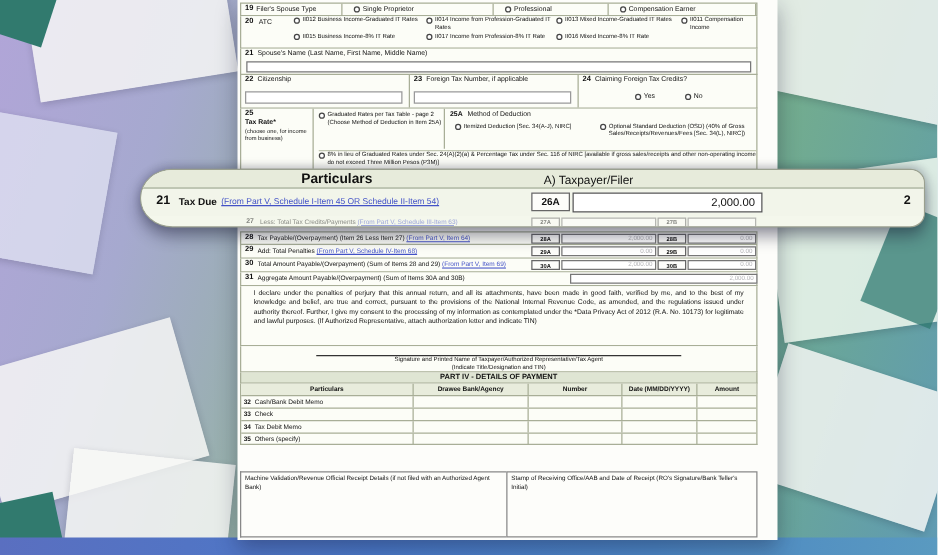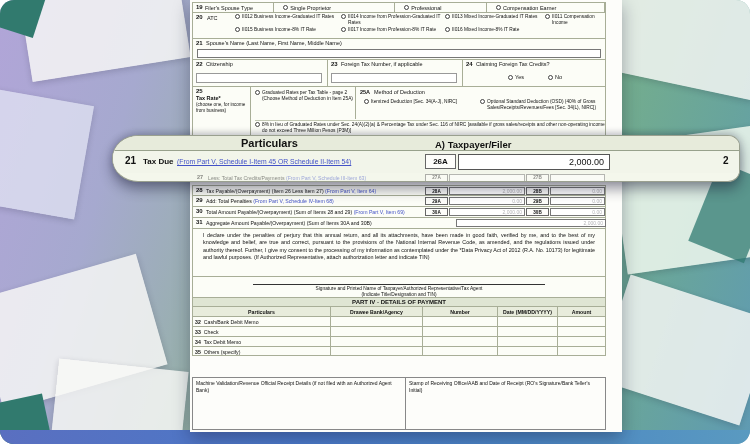--- a/index.html
+++ b/index.html
@@ -1,20 +1,20 @@
 <!DOCTYPE html>
 <html><head>
 <meta charset="utf-8">
 <style>
   * { margin:0; padding:0; box-sizing:border-box; }
   html,body { width:750px; height:444px; overflow:hidden; }
   body { font-family:"Liberation Sans", sans-serif; color:#111; }
 
   .stage { position:relative; width:750px; height:444px; overflow:hidden;
-    background:linear-gradient(108deg,#b1a5d8 0%,#a6a9cf 18%,#94b2a4 38%,#83b08a 55%,#74ad8d 72%,#68a49d 86%,#5f9ab3 100%);border-radius:14px; }
+    background:linear-gradient(108deg,#b1a5d8 0%,#a6a9cf 18%,#94b2a4 38%,#83b08a 55%,#74ad8d 72%,#68a49d 86%,#5f9ab3 100%); }
 
   .paper { position:absolute; background:rgba(249,249,247,0.82); box-shadow:0 2px 6px rgba(20,20,40,0.18); z-index:1; }
   .pp1 { left:25px; top:-15px; width:160px; height:85px; transform:rotate(-9deg); }
   .pp2 { left:-35px; top:95px; width:120px; height:115px; transform:rotate(10deg); background:rgba(230,232,245,0.7); }
   .pp3 { left:-15px; top:275px; width:170px; height:115px; transform:rotate(-16deg); }
   .pp4 { left:55px; top:365px; width:130px; height:75px; transform:rotate(6deg); }
   .pp5 { left:605px; top:-20px; width:160px; height:105px; transform:rotate(12deg); }
   .pp6 { left:618px; top:135px; width:145px; height:130px; transform:rotate(-8deg); background:rgba(240,248,238,0.85); }
   .pp7 { left:610px; top:295px; width:150px; height:110px; transform:rotate(18deg); }
   .teal { position:absolute; background:#317a6e; z-index:1; }
@@ -108,21 +108,21 @@
   #footer .fl { width:213px; border-right:none; }
   #footer .fr { width:201px; }
 
   
   .lens { position:absolute; left:112px; top:135px; width:628px; height:47px; z-index:6;
     background:#f4f7ec; border:1px solid #9aa08f; overflow:hidden;
     border-radius:26px 12px 12px 26px / 23px 11px 11px 23px;
     box-shadow:0 7px 13px rgba(25,25,50,0.45), 0 -2px 7px rgba(25,25,50,0.22); }
   .lens .lhead { position:absolute; left:0; top:0; width:100%; height:15px; background:#e7ebdb; border-bottom:1px solid #98a18c; }
   .lens .lpart { position:absolute; left:128px; top:1px; font-size:11px; font-weight:bold; }
-  .lens .ltax { position:absolute; left:322px; top:3px; font-size:9.5px; font-weight:bold; white-space:nowrap; }
+  .lens .ltax { position:absolute; left:322px; top:3px; font-size:9.5px; font-weight:normal; white-space:nowrap; }
   .lens .lrow { position:absolute; left:0; top:15px; width:100%; height:22px; background:#f2f5ea; }
   .lens .n26 { position:absolute; left:12px; top:4px; font-size:10px; font-weight:bold; }
   .lens .l26 { position:absolute; left:30px; top:6px; font-size:8px; font-weight:bold; }
   .lens .k26 { position:absolute; left:64px; top:7px; font-size:6.8px; }
   .lens .c26a { left:312px; top:3px; width:31px; height:15px; font-size:8px; }
   .lens .v26a { left:345px; top:2.5px; width:152px; height:16px; font-size:9px; padding-right:5px; border:1px solid #555; }
   .lens .edge2 { position:absolute; left:610px; top:19px; font-size:10px; font-weight:bold; }
   .lens .lrow27 { position:absolute; left:0; top:37px; width:100%; height:10px; opacity:0.5; }
   .lens .n27 { position:absolute; left:84px; top:1px; font-weight:bold; font-size:5.5px; }
   .lens .t27 { position:absolute; left:95px; top:1.5px; font-size:5.2px; white-space:nowrap; }

